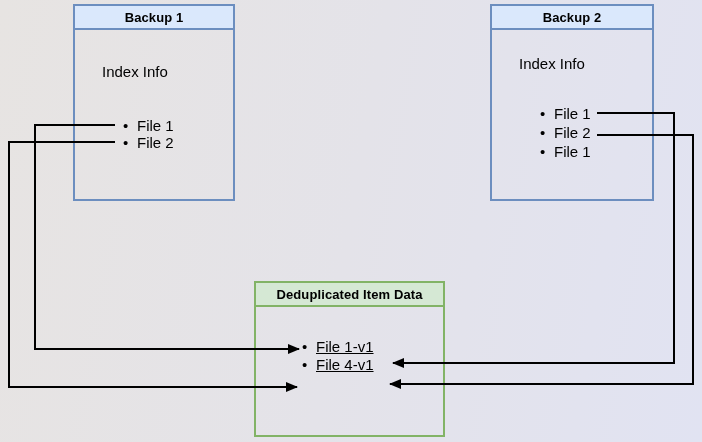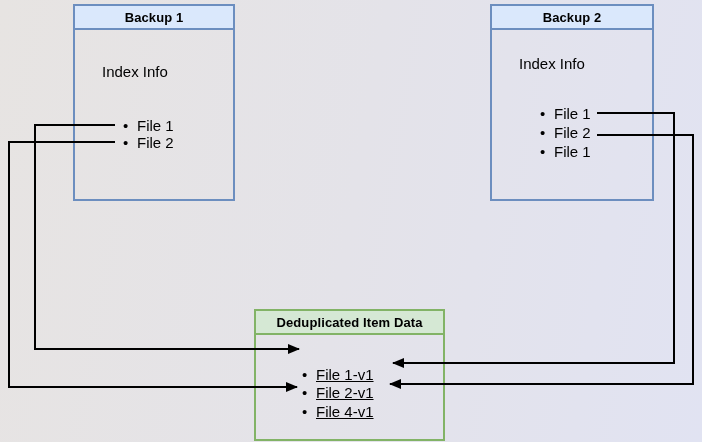--- a/index.html
+++ b/index.html
@@ -28,21 +28,21 @@
     align-items: center;
     justify-content: center;
     font-weight: bold;
     font-size: 13px;
     letter-spacing: 0.1px;
   }
   .blue  .box-header { background: #dae8fc; border-color: #6c8ebf; }
   .green .box-header { background: #d5e8d4; border-color: #82b366; }
   #backup1 { left: 73px;  top: 4px;   width: 162px; height: 197px; }
   #backup2 { left: 490px; top: 4px;   width: 164px; height: 197px; }
-  #dedup   { left: 254px; top: 281px; width: 191px; height: 132px; margin-top: 28px; }
+  #dedup   { left: 254px; top: 281px; width: 191px; height: 156px; }
   .section-label {
     position: absolute;
     font-size: 15px;
     white-space: nowrap;
   }
   #backup1 .section-label { left: 27px; top: 57px; }
   #backup2 .section-label { left: 27px; top: 49px; }
   ul.file-list {
     position: absolute;
     margin: 0;
@@ -95,21 +95,20 @@
         <li>File 1</li>
       </ul>
   </div>
 
   <div id="dedup" class="box green">
     <div class="box-header">
       <span>Deduplicated Item Data</span>
     </div>
     <ul class="file-list">
         <li>File 1-v1</li>
-        <li>File 2-v1</li>
         <li>File 4-v1</li>
       </ul>
   </div>
 
   <svg class="connector-layer" viewBox="0 0 702 442" xmlns="http://www.w3.org/2000/svg">
     <defs>
       <marker id="arrowhead" viewBox="0 0 12 10" refX="11" refY="5" markerWidth="6.5" markerHeight="5" orient="auto">
         <path d="M0,0 L12,5 L0,10 Z" fill="#000000"></path>
       </marker>
     </defs>

